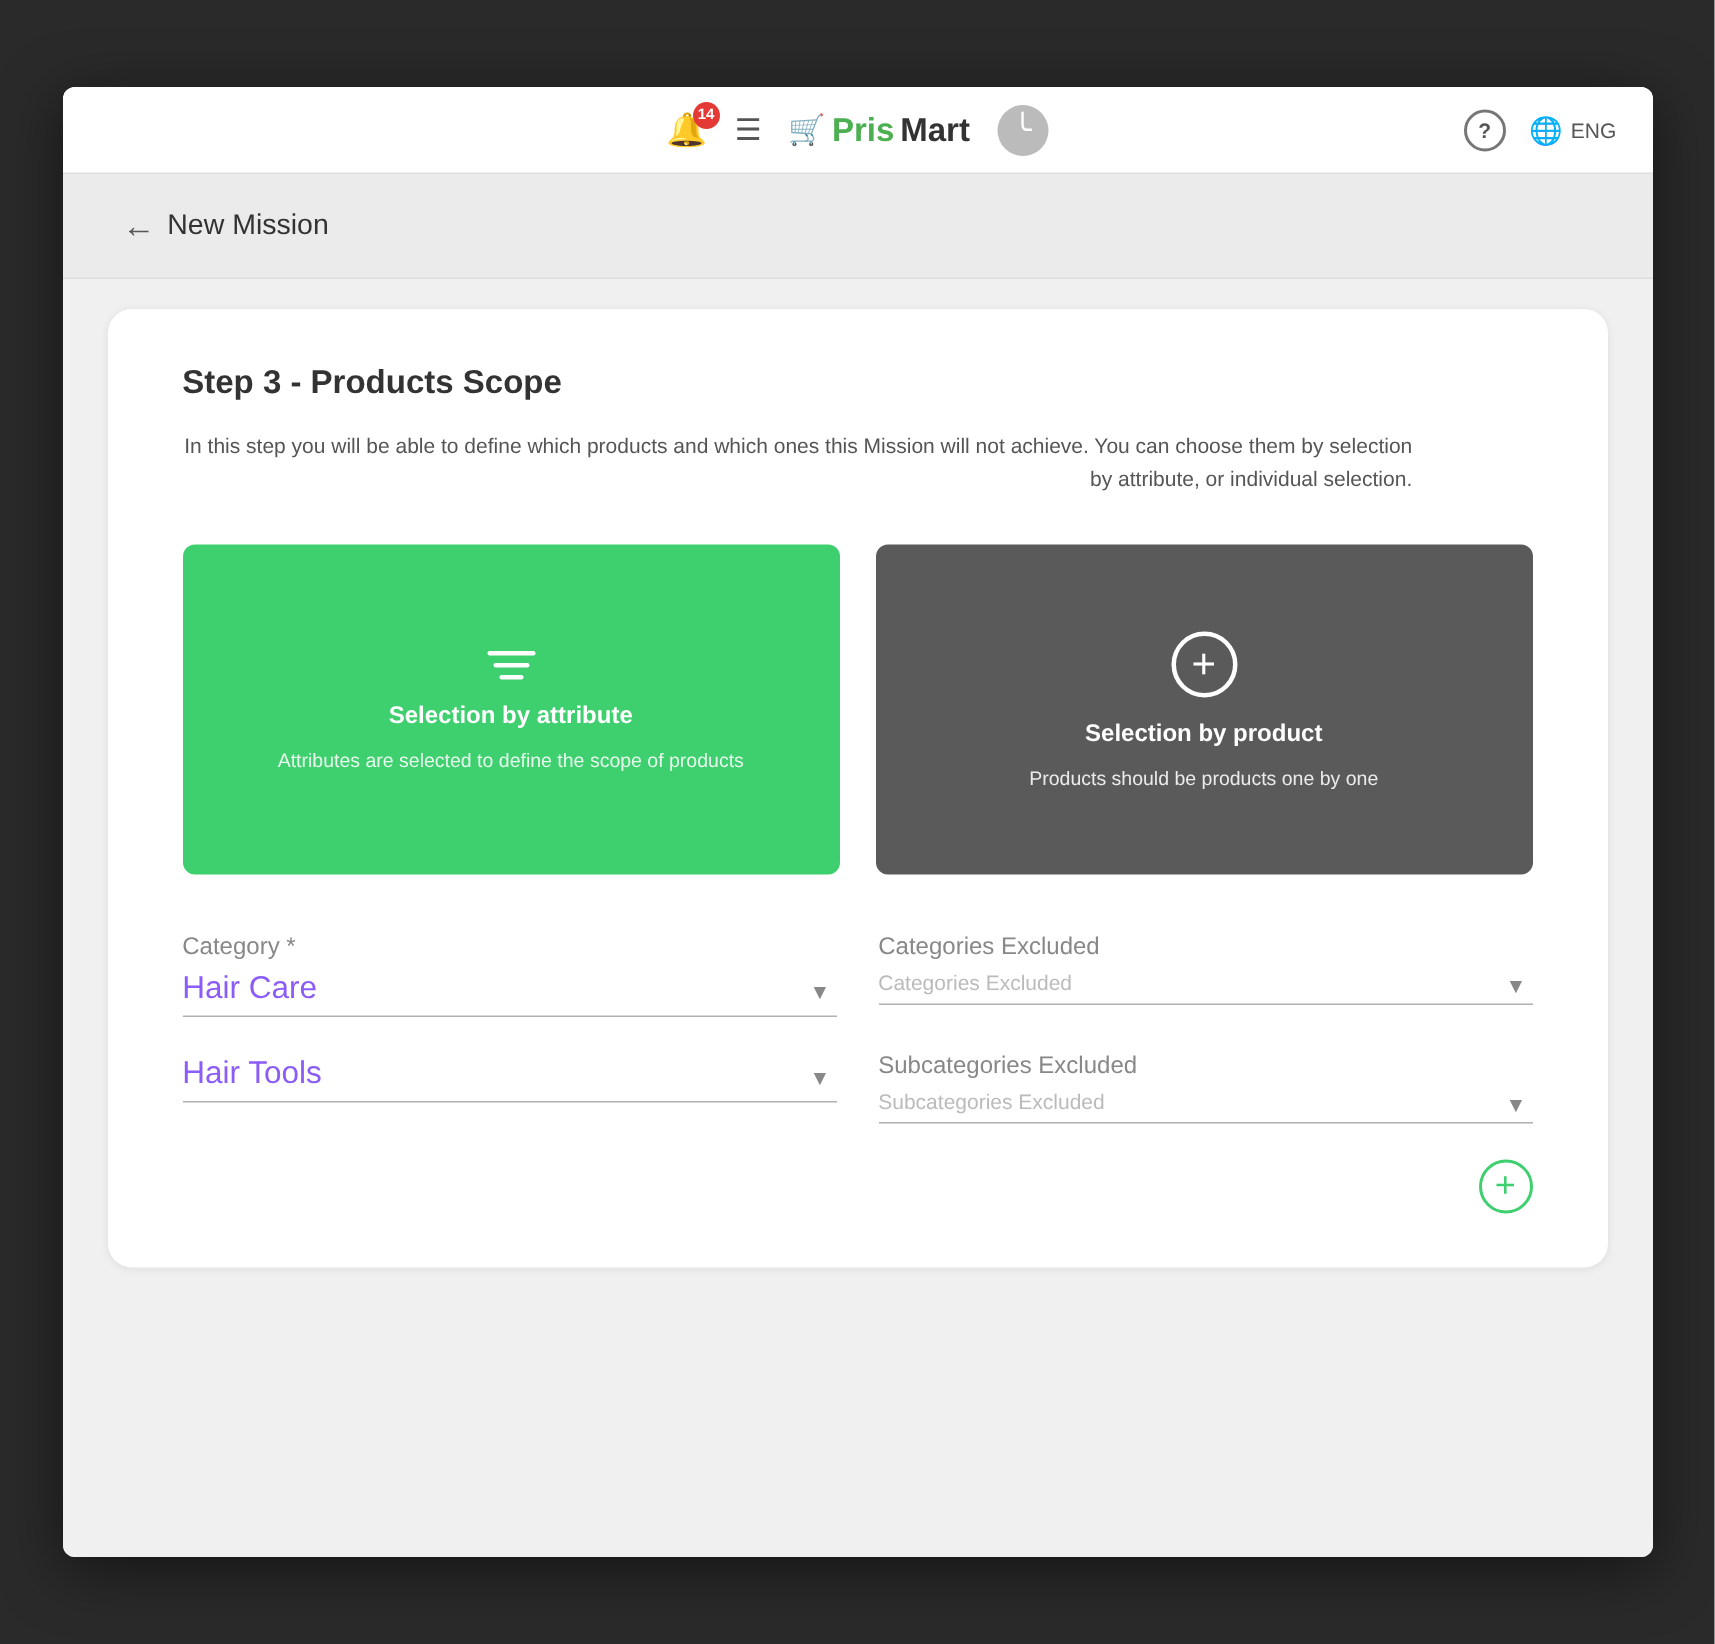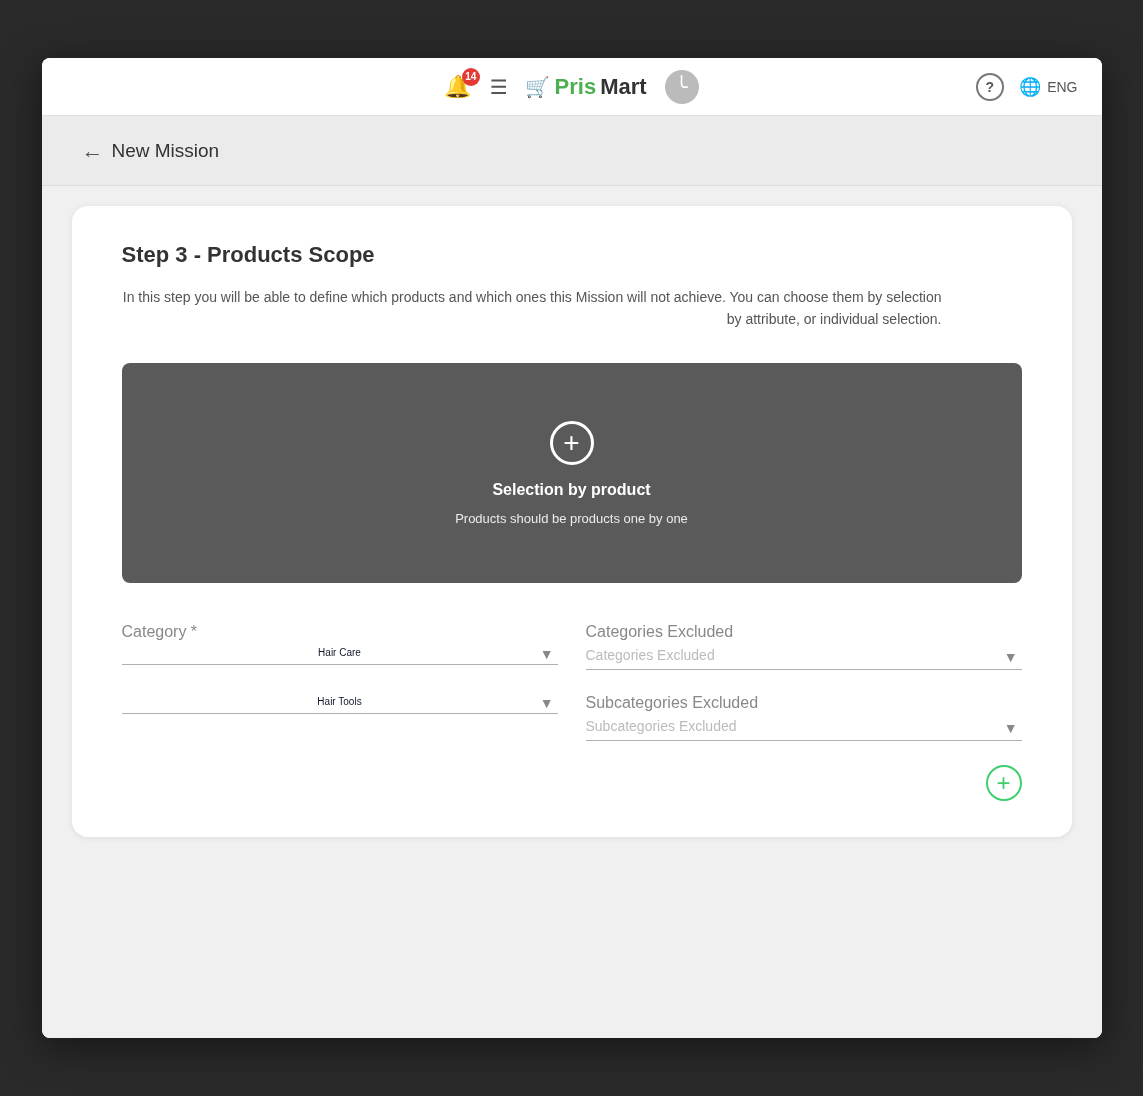--- a/index.html
+++ b/index.html
@@ -302,25 +302,24 @@
       margin-bottom: 4px;
     }
 
     .form-select-wrapper {
       position: relative;
       border-bottom: 1.5px solid #b0b0b0;
       padding-bottom: 4px;
     }
 
     .form-select-value {
-      font-size: 10px;
-      color: #0f172a;
+      font-size: 21px;
+      color: #8b5cf6;
       font-weight: 500;
       padding: 2px 0;
-      text-align: center;
     }
 
     .form-select-placeholder {
       font-size: 14px;
       color: #bbb;
       padding: 2px 0;
     }
 
     .form-select-arrow {
       position: absolute;
@@ -391,20 +390,29 @@
   </div>
 
   <div class="main-content">
     <div class="card">
 
       <div class="step-title">Step 3 - Products Scope</div>
       <div class="step-description">In this step you will be able to define which products and which ones this Mission will not achieve. You can choose them by selection by attribute, or individual selection.</div>
 
       <div class="selection-cards">
 
+        <div class="sel-card sel-card-green">
+          <div class="filter-lines">
+            <div class="filter-line"></div>
+            <div class="filter-line"></div>
+            <div class="filter-line"></div>
+          </div>
+          <div class="sel-card-title">Selection by attribute</div>
+          <div class="sel-card-desc">Attributes are selected to define the scope of products</div>
+        </div>
 
         <div class="sel-card sel-card-dark">
           <div class="plus-circle">+</div>
           <div class="sel-card-title">Selection by product</div>
           <div class="sel-card-desc">Products should be products one by one</div>
         </div>
 
       </div>
 
       <div class="form-row">

